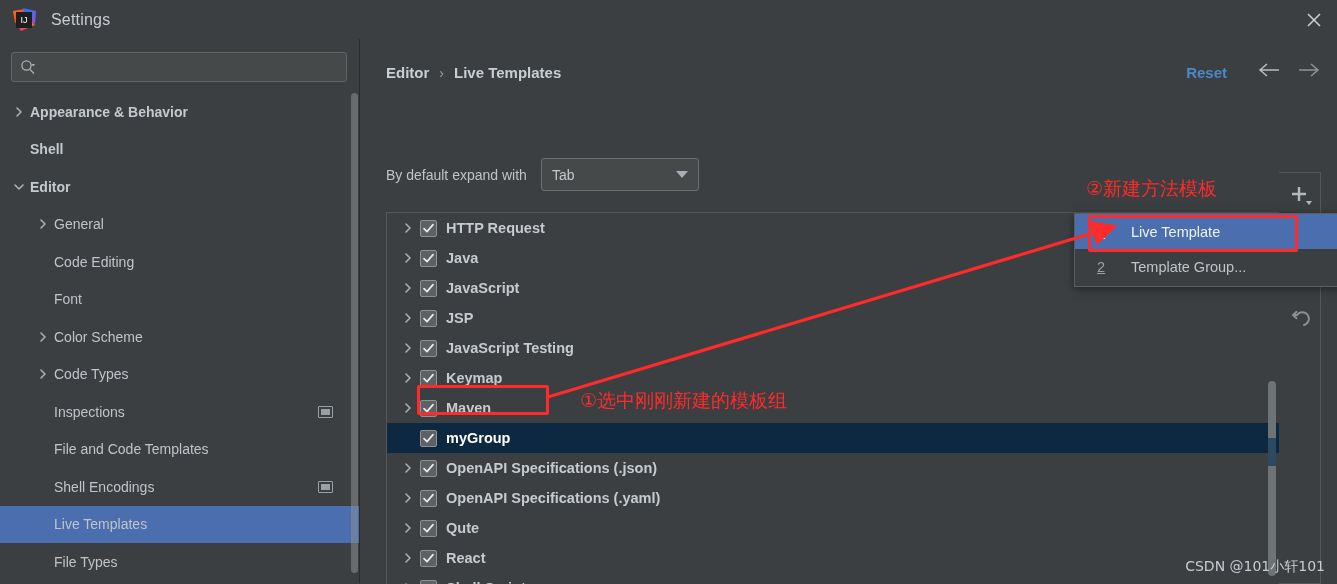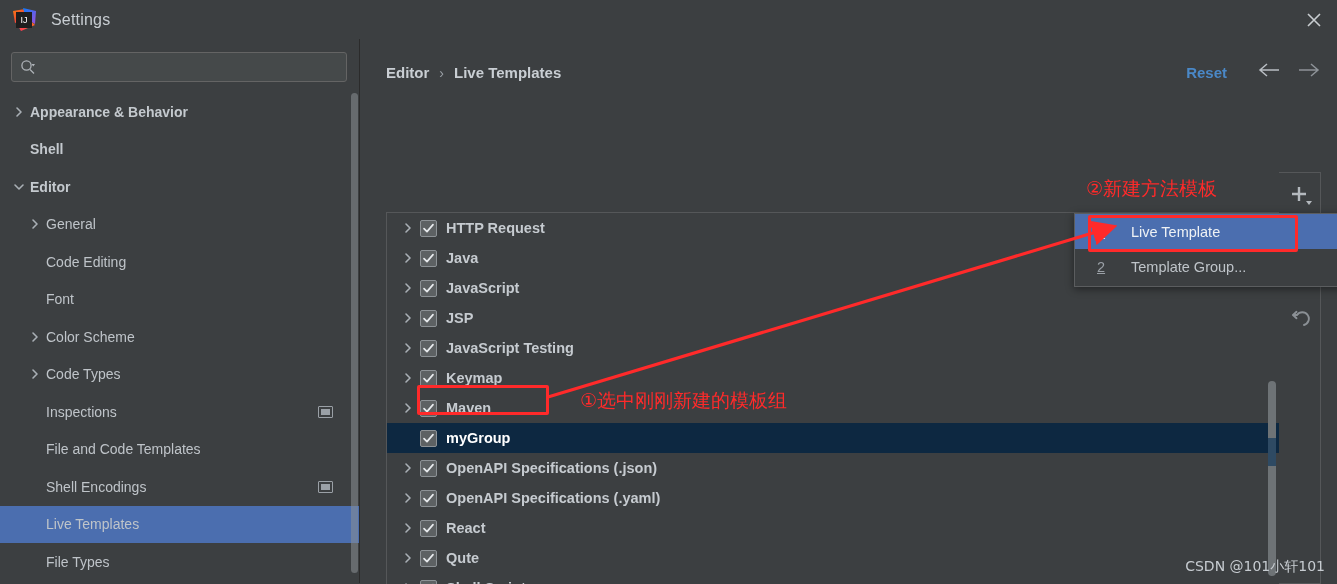--- a/index.html
+++ b/index.html
@@ -79,21 +79,21 @@
   .tree-row.selected { background: #4b6eaf; }
   .tree-row.selected .tree-label { color: #ffffff; }
   .tw {
     width: 22px; flex: 0 0 auto;
     display: flex; align-items: center; justify-content: center;
     color: #a9afb5;
   }
   .tw svg { display: block; }
   .tree-label { color: #bfc4c9; }
   .tree-row.lvl0 .tree-label { font-weight: bold; color: #c4c9ce; }
-  .tree-row.lvl1 { padding-left: 24px; }
+  .tree-row.lvl1 { padding-left: 32px; }
   .tree-row.lvl1 .tree-label { font-weight: normal; color: #bfc4c9; }
   .modified-mark {
     position: absolute; right: 26px;
     width: 15px; height: 12px;
     border: 1px solid #9aa0a6; border-radius: 1px;
     box-sizing: border-box;
   }
   .modified-mark::after{
     content:""; position:absolute; left:2px; top:2px; right:2px; bottom:2px;
     background:#9aa0a6;
@@ -418,20 +418,27 @@
         <path d="M22 8 L3 8 M10 2 L3 8 L10 14" stroke="#b9bec3" stroke-width="1.5" fill="none"></path>
       </svg>
     </span>
     <span class="arrow">
       <svg width="24" height="16" viewBox="0 0 24 16">
         <path d="M2 8 L21 8 M14 2 L21 8 L14 14" stroke="#8e9398" stroke-width="1.5" fill="none"></path>
       </svg>
     </span>
   </div>
 
+  <div class="expand-row">
+    <span class="expand-label">By default expand with</span>
+    <div class="combo">
+      <span class="combo-value">Tab</span>
+      <span class="combo-arrow"></span>
+    </div>
+  </div>
 
   <div class="list-panel">
     <div id="grouplist">
         <div class="grp-row">
           <span class="grp-tw">
             <svg width="12" height="12" viewBox="0 0 12 12">
               <path d="M4 2 L8 6 L4 10" stroke="currentColor" stroke-width="1.6" fill="none" stroke-linecap="round" stroke-linejoin="round"></path>
             </svg>
           </span>
           <span class="cbx">
@@ -558,34 +565,34 @@
           <span class="grp-tw">
             <svg width="12" height="12" viewBox="0 0 12 12">
               <path d="M4 2 L8 6 L4 10" stroke="currentColor" stroke-width="1.6" fill="none" stroke-linecap="round" stroke-linejoin="round"></path>
             </svg>
           </span>
           <span class="cbx">
             <svg width="13" height="13" viewBox="0 0 13 13">
               <path d="M2 6.6 L5 9.6 L11 2.6" stroke="#e8ebee" stroke-width="1.7" fill="none" stroke-linecap="round" stroke-linejoin="round"></path>
             </svg>
           </span>
+          <span class="grp-label">Qute</span>
+        </div>
+        <div class="grp-row">
+          <span class="grp-tw">
+            <svg width="12" height="12" viewBox="0 0 12 12">
+              <path d="M4 2 L8 6 L4 10" stroke="currentColor" stroke-width="1.6" fill="none" stroke-linecap="round" stroke-linejoin="round"></path>
+            </svg>
+          </span>
+          <span class="cbx">
+            <svg width="13" height="13" viewBox="0 0 13 13">
+              <path d="M2 6.6 L5 9.6 L11 2.6" stroke="#e8ebee" stroke-width="1.7" fill="none" stroke-linecap="round" stroke-linejoin="round"></path>
+            </svg>
+          </span>
           <span class="grp-label">React</span>
-        </div>
-        <div class="grp-row">
-          <span class="grp-tw">
-            <svg width="12" height="12" viewBox="0 0 12 12">
-              <path d="M4 2 L8 6 L4 10" stroke="currentColor" stroke-width="1.6" fill="none" stroke-linecap="round" stroke-linejoin="round"></path>
-            </svg>
-          </span>
-          <span class="cbx">
-            <svg width="13" height="13" viewBox="0 0 13 13">
-              <path d="M2 6.6 L5 9.6 L11 2.6" stroke="#e8ebee" stroke-width="1.7" fill="none" stroke-linecap="round" stroke-linejoin="round"></path>
-            </svg>
-          </span>
-          <span class="grp-label">Qute</span>
         </div>
         <div class="grp-row">
           <span class="grp-tw">
             <svg width="12" height="12" viewBox="0 0 12 12">
               <path d="M4 2 L8 6 L4 10" stroke="currentColor" stroke-width="1.6" fill="none" stroke-linecap="round" stroke-linejoin="round"></path>
             </svg>
           </span>
           <span class="cbx">
             <svg width="13" height="13" viewBox="0 0 13 13">
               <path d="M2 6.6 L5 9.6 L11 2.6" stroke="#e8ebee" stroke-width="1.7" fill="none" stroke-linecap="round" stroke-linejoin="round"></path>

